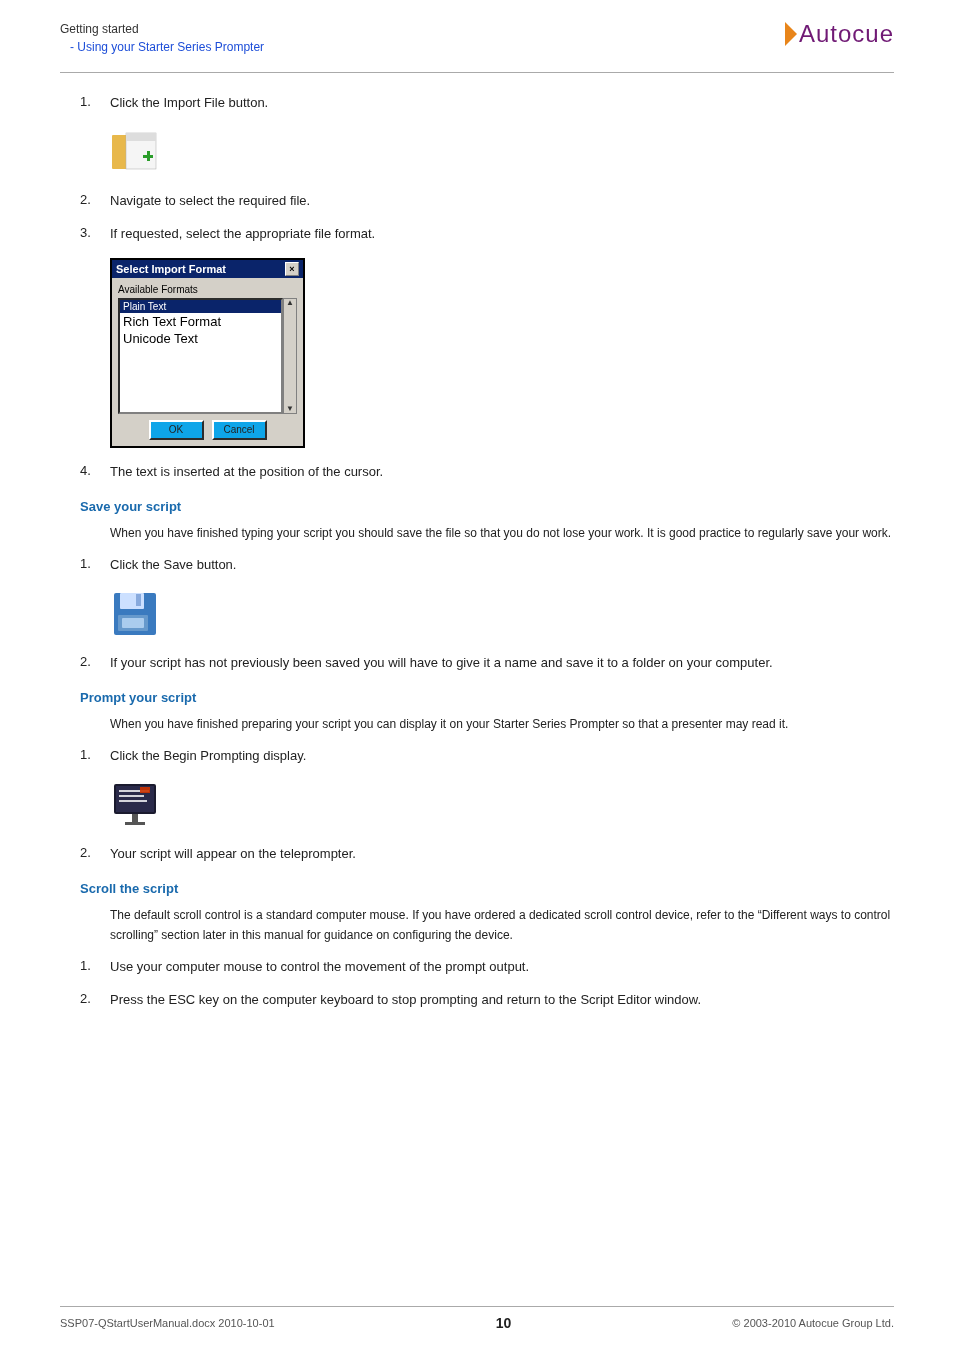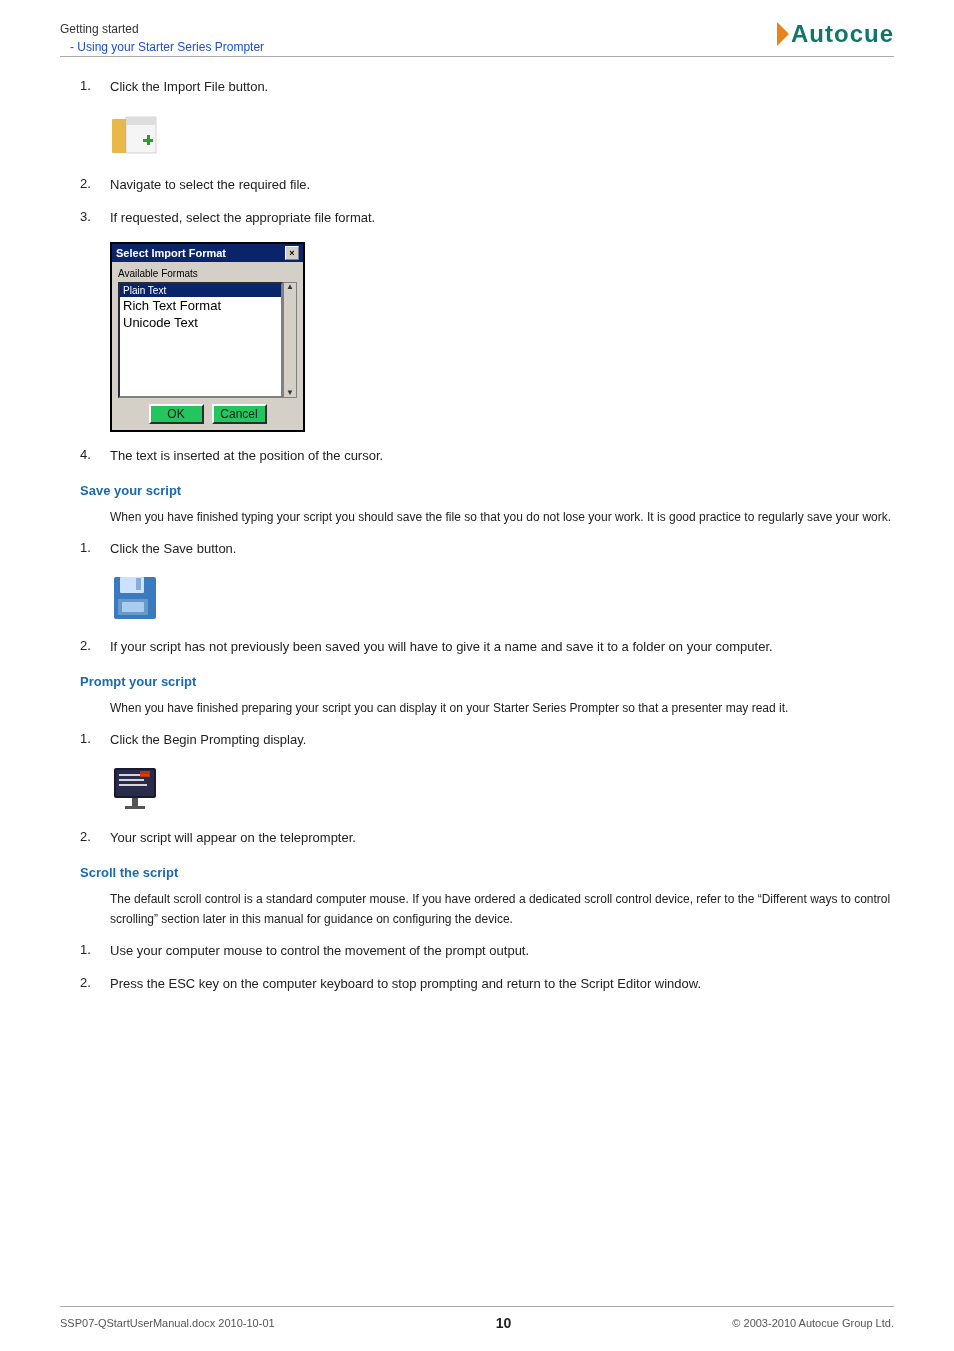--- a/index.html
+++ b/index.html
@@ -19,21 +19,21 @@
       padding: 20px 60px 60px 60px;
       position: relative;
     }
 
     
     .page-header {
       display: flex;
       justify-content: space-between;
       align-items: flex-start;
       border-bottom: 1px solid #aaa;
-      padding-bottom: 0;
+      padding-bottom: 16px;
       margin-bottom: 20px;
     }
 
     .header-text {
       font-size: 12px;
       color: #444;
       line-height: 1.5;
     }
 
     .header-text .title-line {
@@ -155,27 +155,27 @@
     .dialog-buttons {
       display: flex;
       justify-content: center;
       gap: 8px;
       margin-top: 6px;
     }
 
     .dialog-btn {
       width: 55px;
       height: 20px;
-      background: #22c55e;
+      background: #0ea5e9;
       border: 2px outset #fff;
       border-top-color: #fff;
       border-left-color: #fff;
       border-bottom-color: #808080;
       border-right-color: #808080;
-      font-size: 12px;
+      font-size: 10px;
       text-align: center;
       cursor: pointer;
       display: flex;
       align-items: center;
       justify-content: center;
     }
 
     
     .section-heading {
       font-size: 13px;
@@ -237,22 +237,22 @@
     .autocue-arrow {
       width: 0;
       height: 0;
       border-left: 12px solid #e8851a;
       border-top: 12px solid transparent;
       border-bottom: 12px solid transparent;
     }
 
     .autocue-name {
       font-size: 24px;
-      font-weight: bold;
-      color: #0f766e;
+      font-weight: normal;
+      color: #701a75;
       font-family: Arial, sans-serif;
       letter-spacing: 1px;
     }
   </style>
 </head>
 <body>
 
 <div class="page-container">
 
   <div class="page-header">

